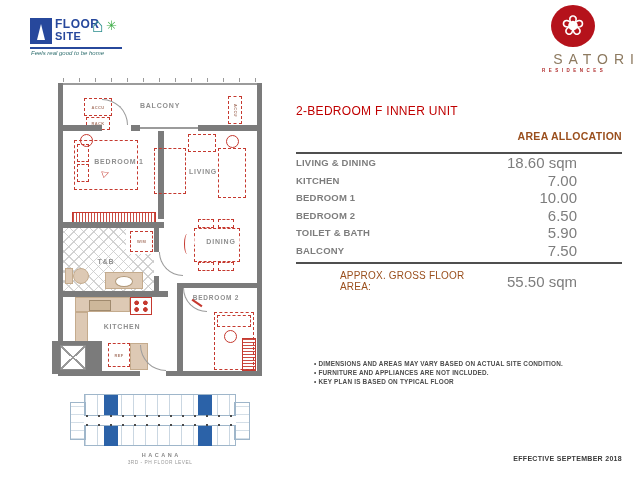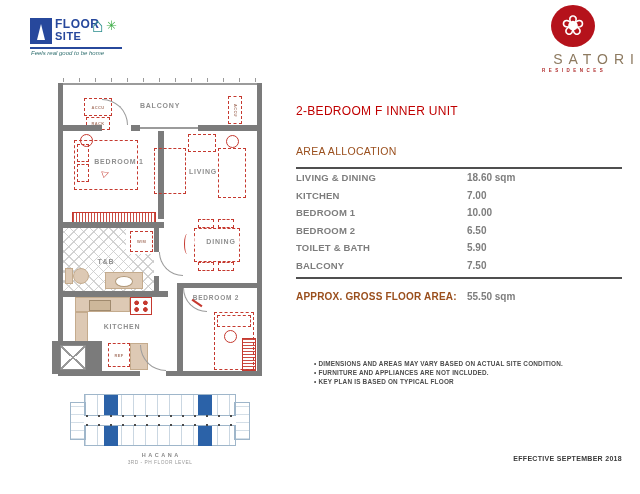--- a/index.html
+++ b/index.html
@@ -25,28 +25,28 @@
             display:flex;align-items:center;justify-content:center;}
   .satori-flower{color:#ffffff;font-size:28px;line-height:1;}
   .satori-name{position:absolute;left:0;top:46px;width:135px;text-align:right;font-size:14px;color:#8d7a60;
             letter-spacing:6px;text-indent:6px;}
   .satori-sub{position:absolute;left:0;top:63px;width:135px;text-align:center;font-size:4.5px;color:#b02a2a;
             letter-spacing:3.5px;text-indent:3.5px;font-weight:bold;}
 
   
   #panel{left:296px;top:104px;width:326px;}
   .panel-title{text-align:left;font-size:12px;font-weight:normal;color:#c00000;letter-spacing:.3px;}
-  .panel-sub{text-align:left;font-size:10.5px;font-weight:normal;color:#9a4f1d;margin-top:27px;letter-spacing:.3px;}
+  .panel-sub{text-align:right;font-size:10.5px;font-weight:bold;color:#9a4f1d;margin-top:12px;letter-spacing:.3px;}
   .rule{border-top:2px solid #4f4f4f;margin-top:10px;}
   .rule2{border-top:2px solid #4f4f4f;margin-top:3px;}
   .arow{display:flex;align-items:center;height:17.5px;}
   .rl{flex:1;font-size:9.5px;font-weight:bold;color:#7d7d7d;letter-spacing:.2px;}
-  .rv{width:110px;margin-right:45px;text-align:left;font-size:10px;font-weight:bold;color:#7d7d7d;}
+  .rv{width:110px;margin-right:45px;text-align:right;font-size:15px;font-weight:normal;color:#7d7d7d;}
   .grow{display:flex;align-items:center;height:26px;margin-top:4px;}
-  .gl{flex:1;font-size:10px;font-weight:bold;color:#9a4f1d;letter-spacing:.2px;}
+  .gl{flex:1;font-size:10px;font-weight:normal;color:#9a4f1d;letter-spacing:.2px;margin-left:44px;}
 
   #notes{left:314px;top:360px;width:310px;}
   .note{font-size:6.4px;font-weight:bold;color:#4c4c4c;line-height:8.8px;letter-spacing:.2px;}
   .note::before{content:"• ";}
 
   #effective{right:18px;top:455px;font-size:7px;font-weight:bold;color:#3a3a3a;letter-spacing:.3px;}
   #footer-note{left:0;top:471px;width:640px;text-align:center;font-size:8.3px;color:#7a7a7a;}
 
   
   #plan{left:58px;top:76px;width:204px;height:304px;}

